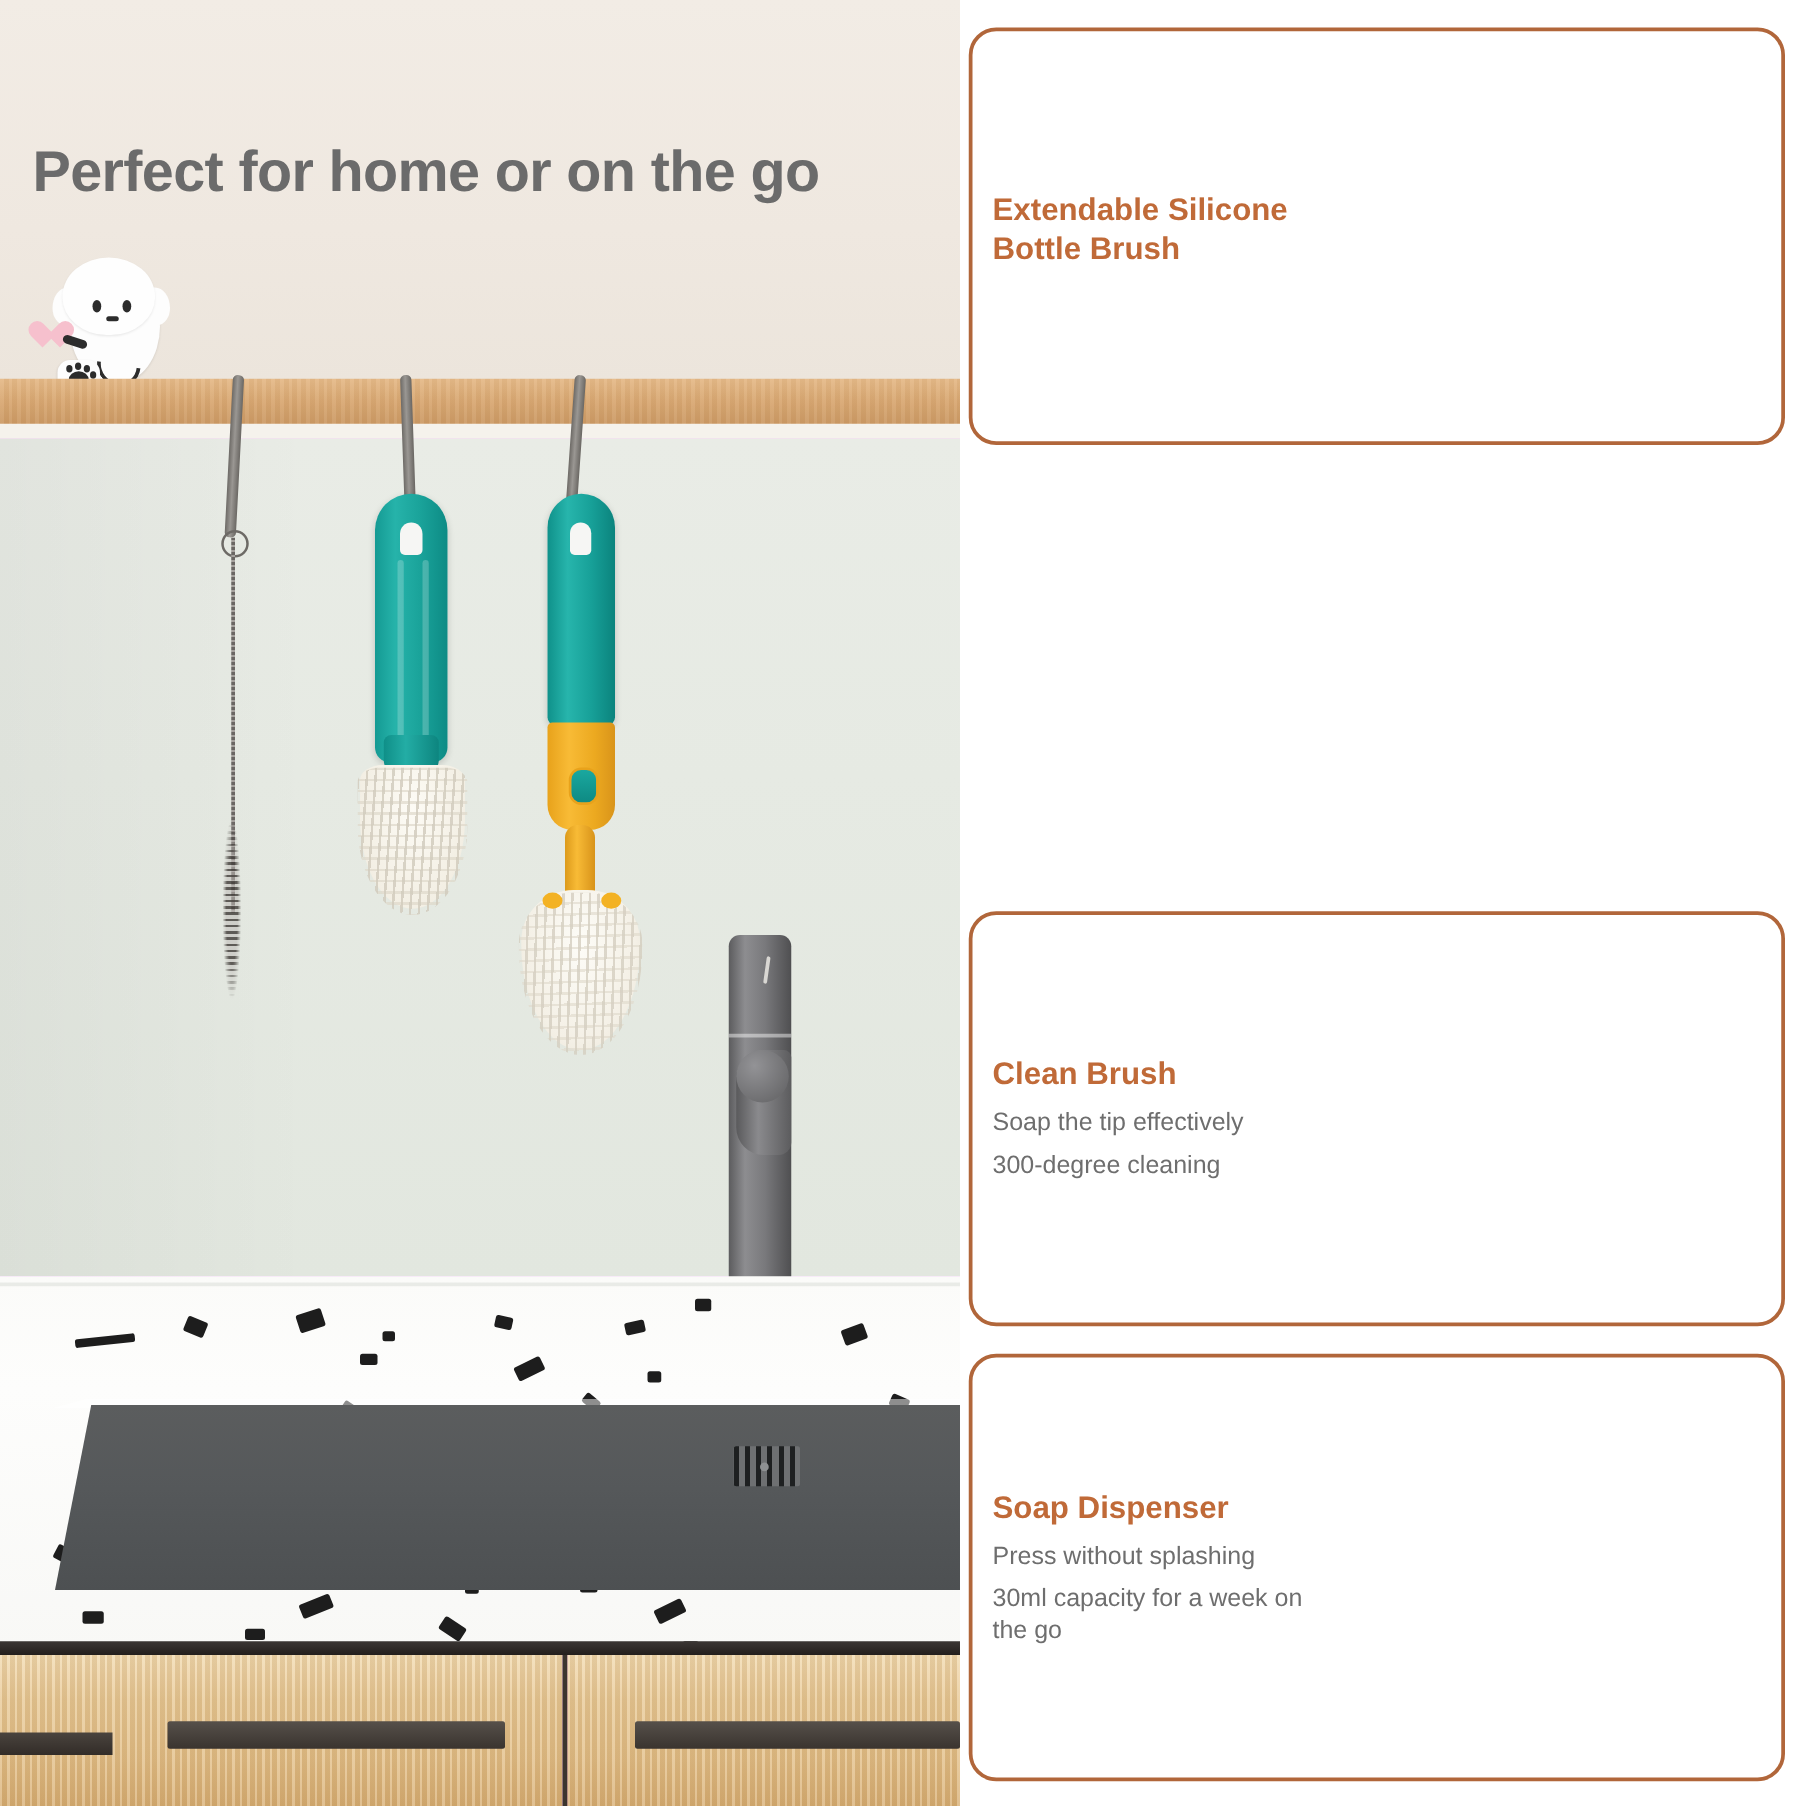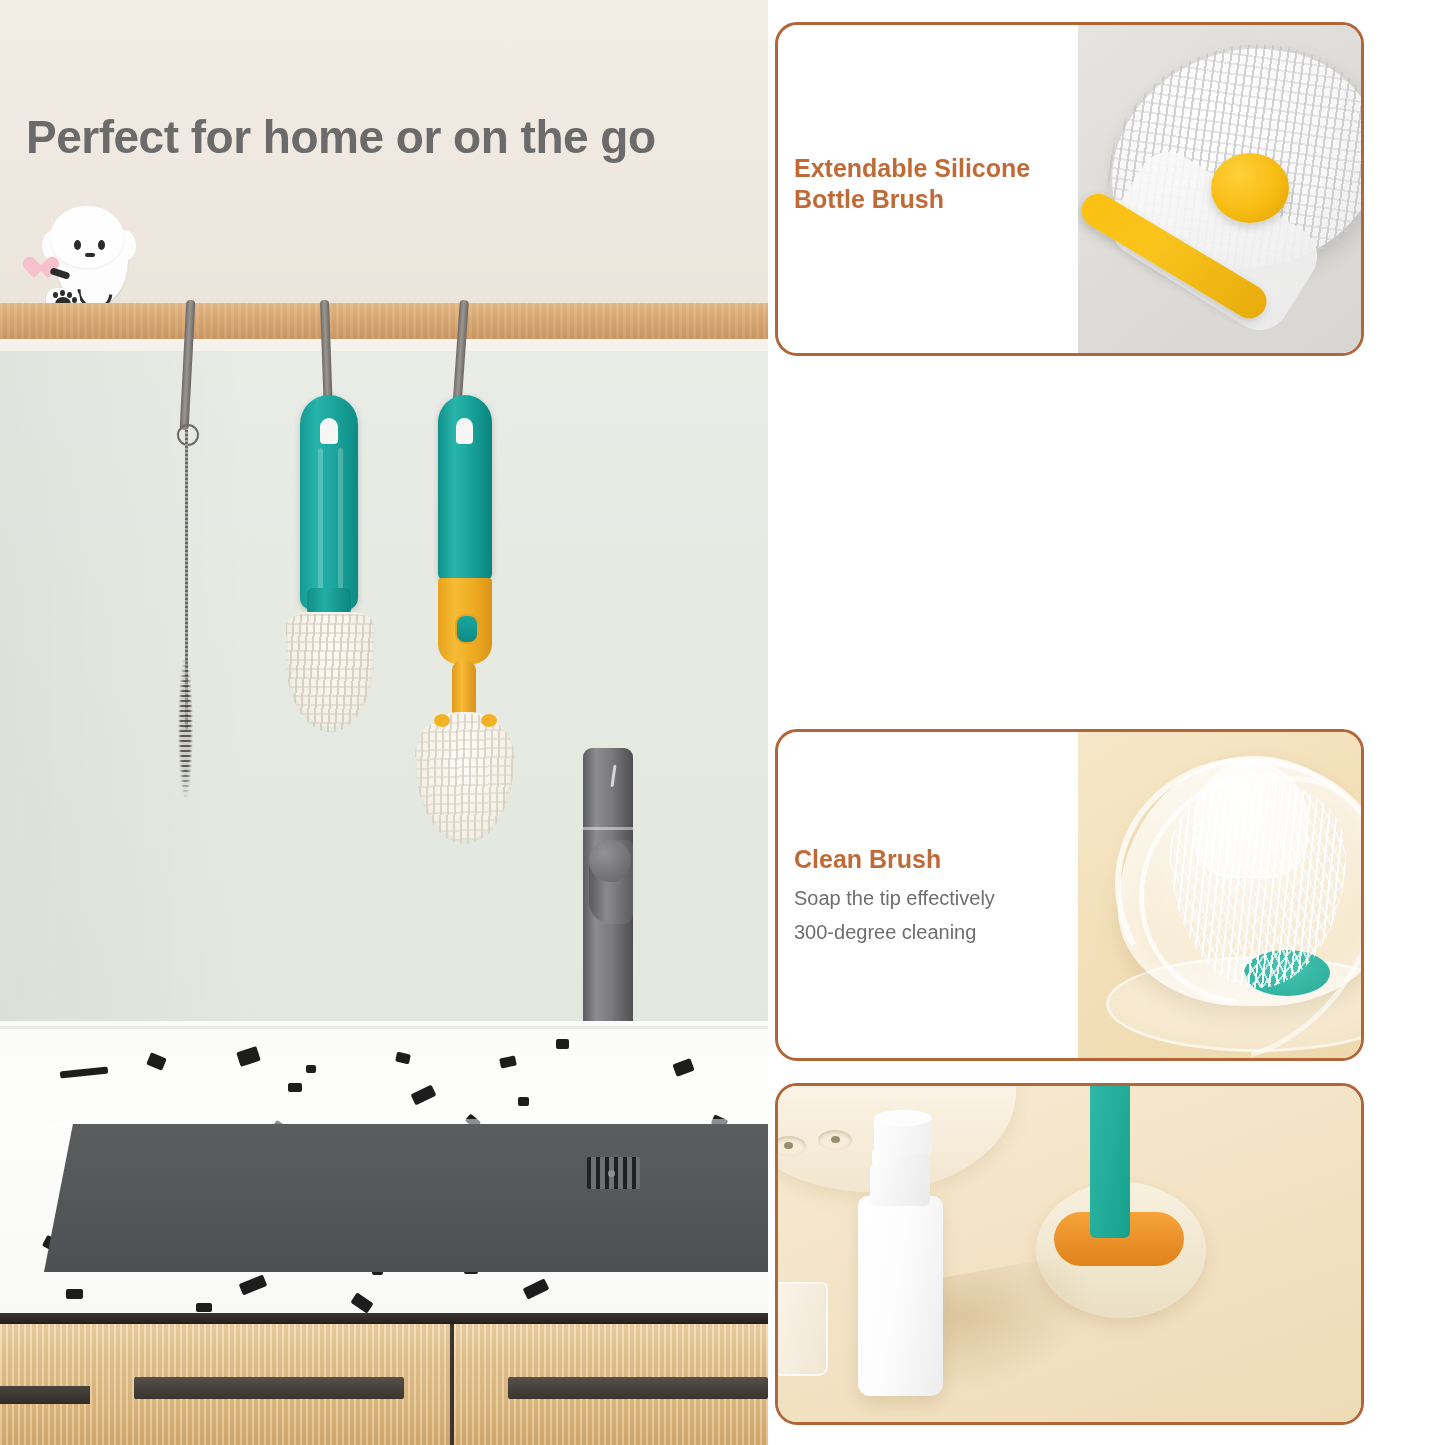--- a/index.html
+++ b/index.html
@@ -140,23 +140,23 @@
   .cab-gap{position:absolute;left:450px;top:1324px;width:4px;height:121px;background:#3c352f;}
   .cab-grain{position:absolute;left:0;top:0;width:100%;height:100%;
     background:repeating-linear-gradient(90deg,rgba(255,255,255,.22) 0 2px,rgba(130,95,55,.12) 2px 6px);}
   .cab-handle{position:absolute;height:22px;background:linear-gradient(180deg,#56504a,#3a342f);border-radius:2px;}
   .cab-handle.l{left:134px;top:1377px;width:270px;}
   .cab-handle.r{left:508px;top:1377px;width:260px;}
   .cab-edge{position:absolute;left:0;top:1386px;width:90px;height:18px;background:linear-gradient(180deg,#4a443e,#322c28);}
 
   
   .cards{position:absolute;left:775px;top:0;width:670px;height:1445px;}
-  .card{position:absolute;left:0;width:589px;
+  .card{position:absolute;left:0;width:653px;
     border:3px solid #b1663a;border-radius:22px;background:#ffffff;
-    overflow:hidden;display:flex;box-sizing:border-box;}
+    overflow:hidden;display:flex;box-sizing:border-box;align-items:center;}
   #card-0{top:22px;height:334px;}
   #card-1{top:377px;height:330px;}
   #card-2{top:729px;height:332px;}
   #card-3{top:1083px;height:342px;}
 
   .card-text{width:300px;flex:0 0 300px;padding:0 14px 0 16px;display:flex;flex-direction:column;justify-content:center;box-sizing:border-box;}
   .card-title{font-size:25px;font-weight:700;color:#c06a38;line-height:1.23;margin-bottom:11px;}
   .card-line{font-size:20px;color:#6e6e6e;line-height:1.26;margin-bottom:9px;}
   .card-line:last-child{margin-bottom:0;}
   .card-media{flex:1 1 auto;position:relative;overflow:hidden;}
@@ -420,20 +420,25 @@
         <div class="m3-teal"></div>
         <div class="m3-brush"></div>
         <div class="m3-teat"></div>
         <div class="m3-ring a"></div>
         <div class="m3-ring b"></div>
         <div class="m3-ring c"></div>
       </div>
     </div>
 
     <div class="card" id="card-3">
+      <div class="card-text">
+        <div class="card-title">Soap Dispenser</div>
+        <div class="card-line">Press without splashing</div>
+        <div class="card-line">30ml capacity for a week on the go</div>
+      </div>
       <div class="card-media m4">
         <div class="m4-tray"></div>
         <div class="m4-hole a"></div>
         <div class="m4-hole b"></div>
         <div class="m4-hole-c a"></div>
         <div class="m4-hole-c b"></div>
         <div class="m4-dish"></div>
         <div class="m4-orange"></div>
         <div class="m4-teal"></div>
         <div class="m4-shadow"></div>

